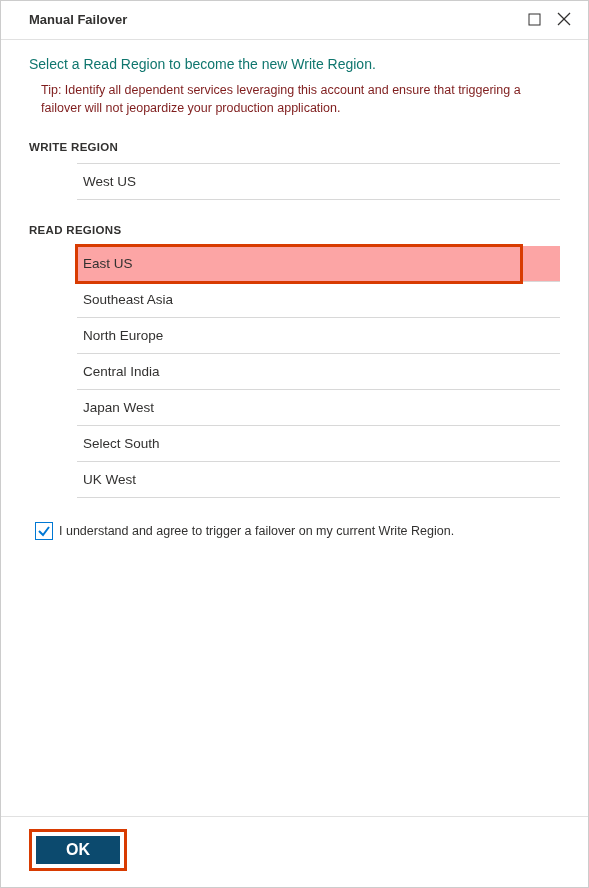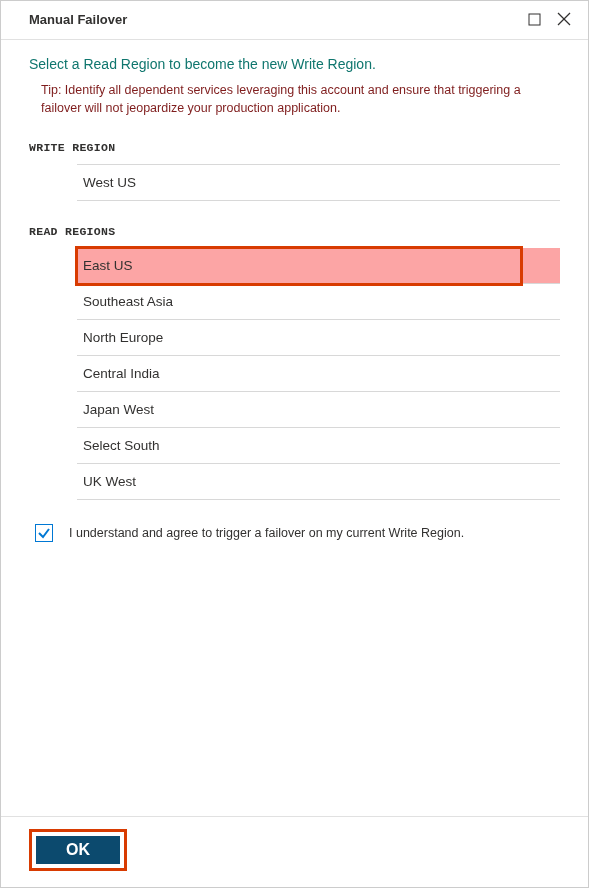--- a/index.html
+++ b/index.html
@@ -60,21 +60,20 @@
       line-height: 1.4;
       padding-left: 12px;
       margin-bottom: 24px;
     }
     .section-label {
       font-size: 11.5px;
       font-weight: 700;
       letter-spacing: 0.3px;
       color: #323130;
       margin-bottom: 10px;
-      font-family: Liberation Mono, monospace;
     }
     .region-list {
       margin-bottom: 24px;
       margin-left: 48px;
     }
     .region-item {
       padding: 10px 6px;
       font-size: 13.5px;
       color: #323130;
       border-bottom: 1px solid #d8d8d8;
@@ -95,21 +94,21 @@
       top: -2px;
       left: -2px;
       height: calc(100% + 4px);
       width: 448px;
       border: 3px solid #d83b01;
       pointer-events: none;
     }
     .confirm-row {
       display: flex;
       align-items: center;
-      gap: 16px;
+      gap: 6px;
       padding-left: 6px;
     }
     .checkbox {
       width: 18px;
       height: 18px;
       border: 1px solid #0078d4;
       display: flex;
       align-items: center;
       justify-content: center;
       cursor: pointer;

